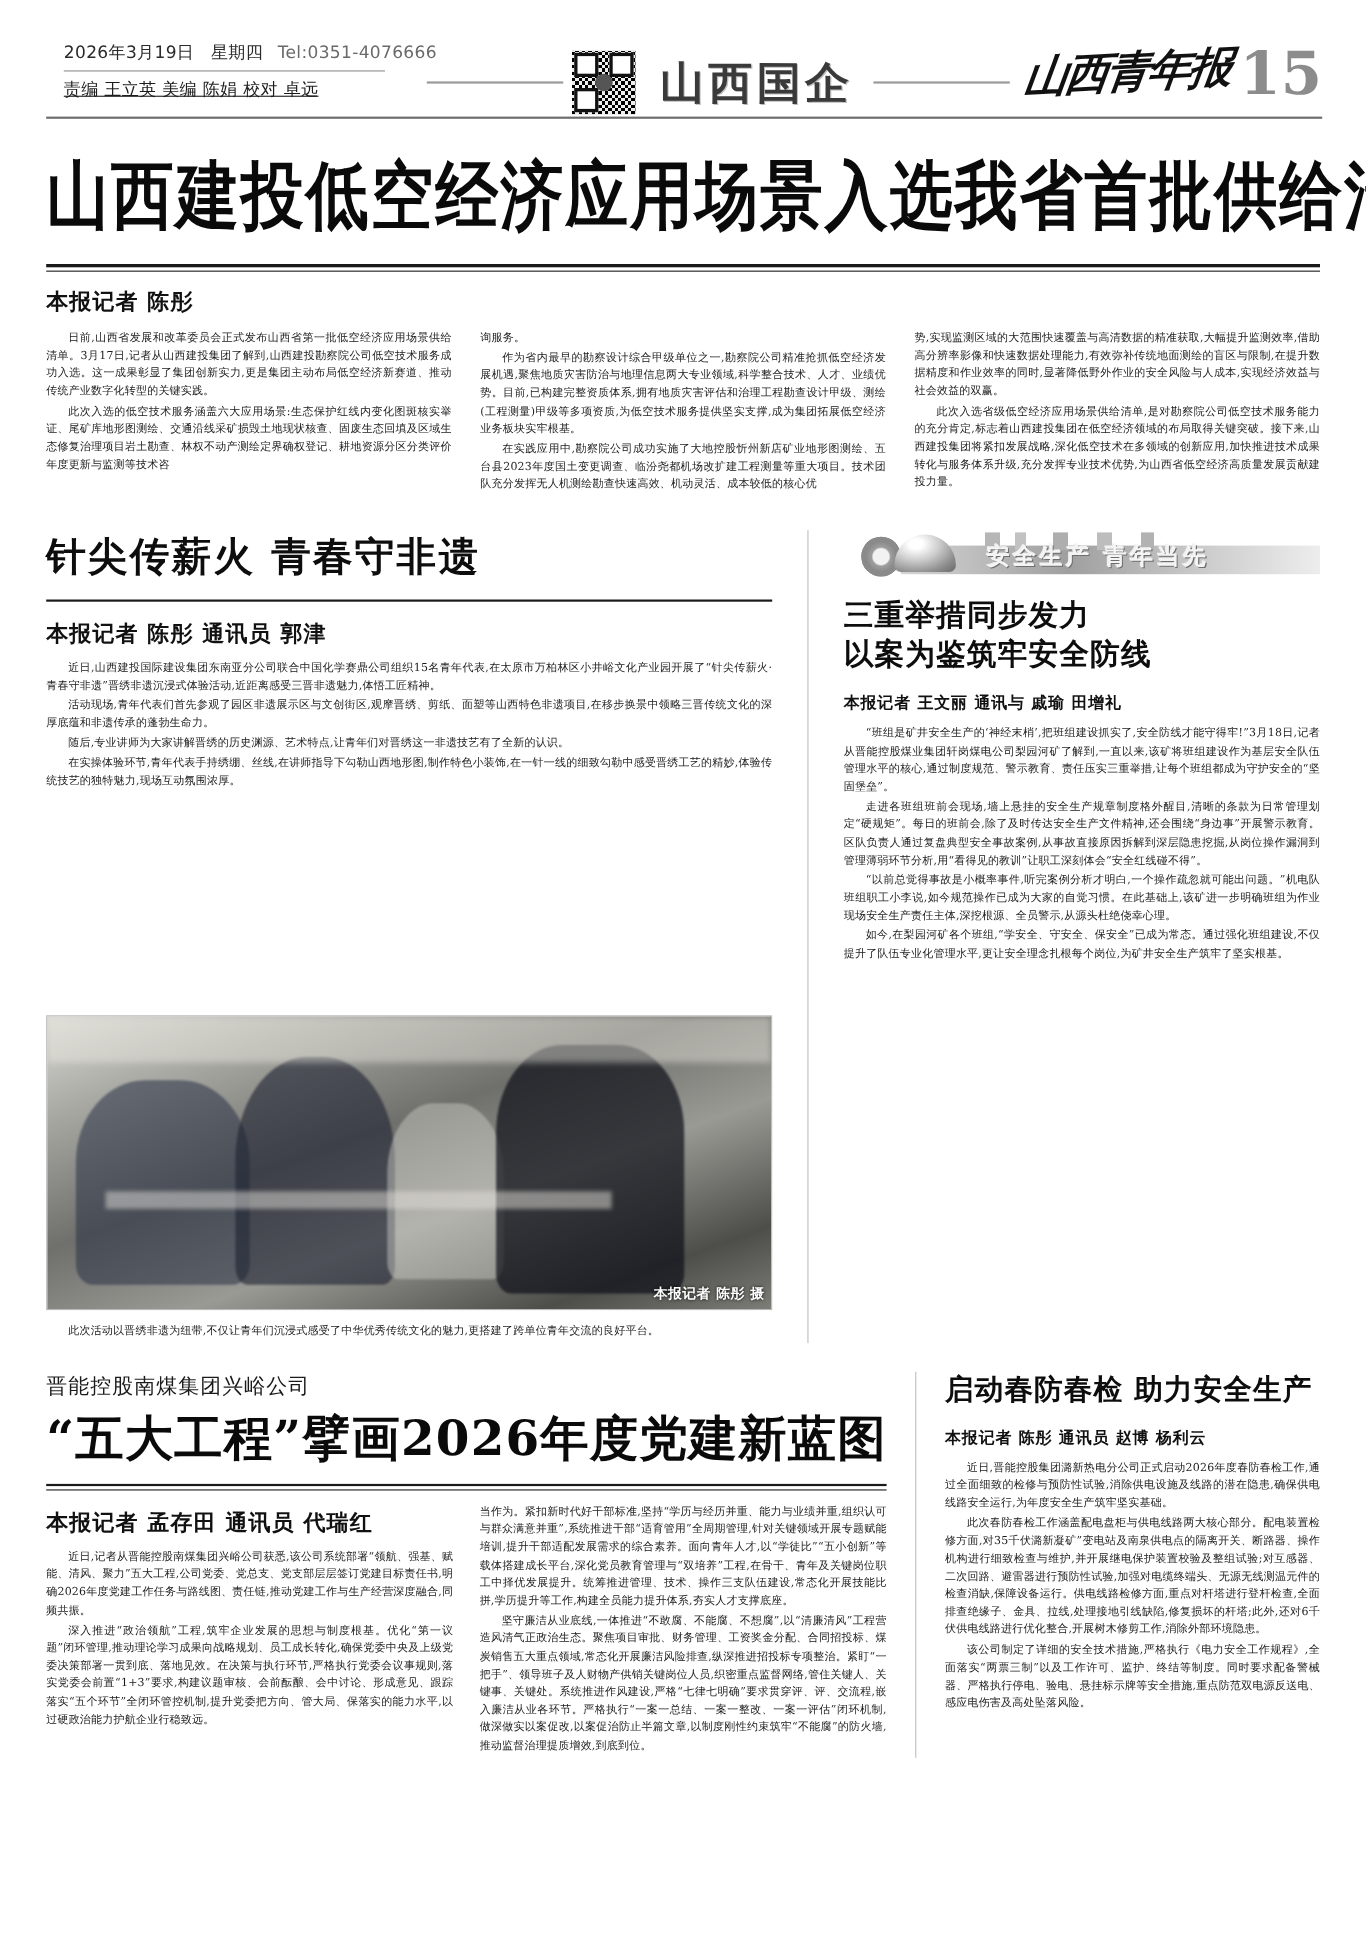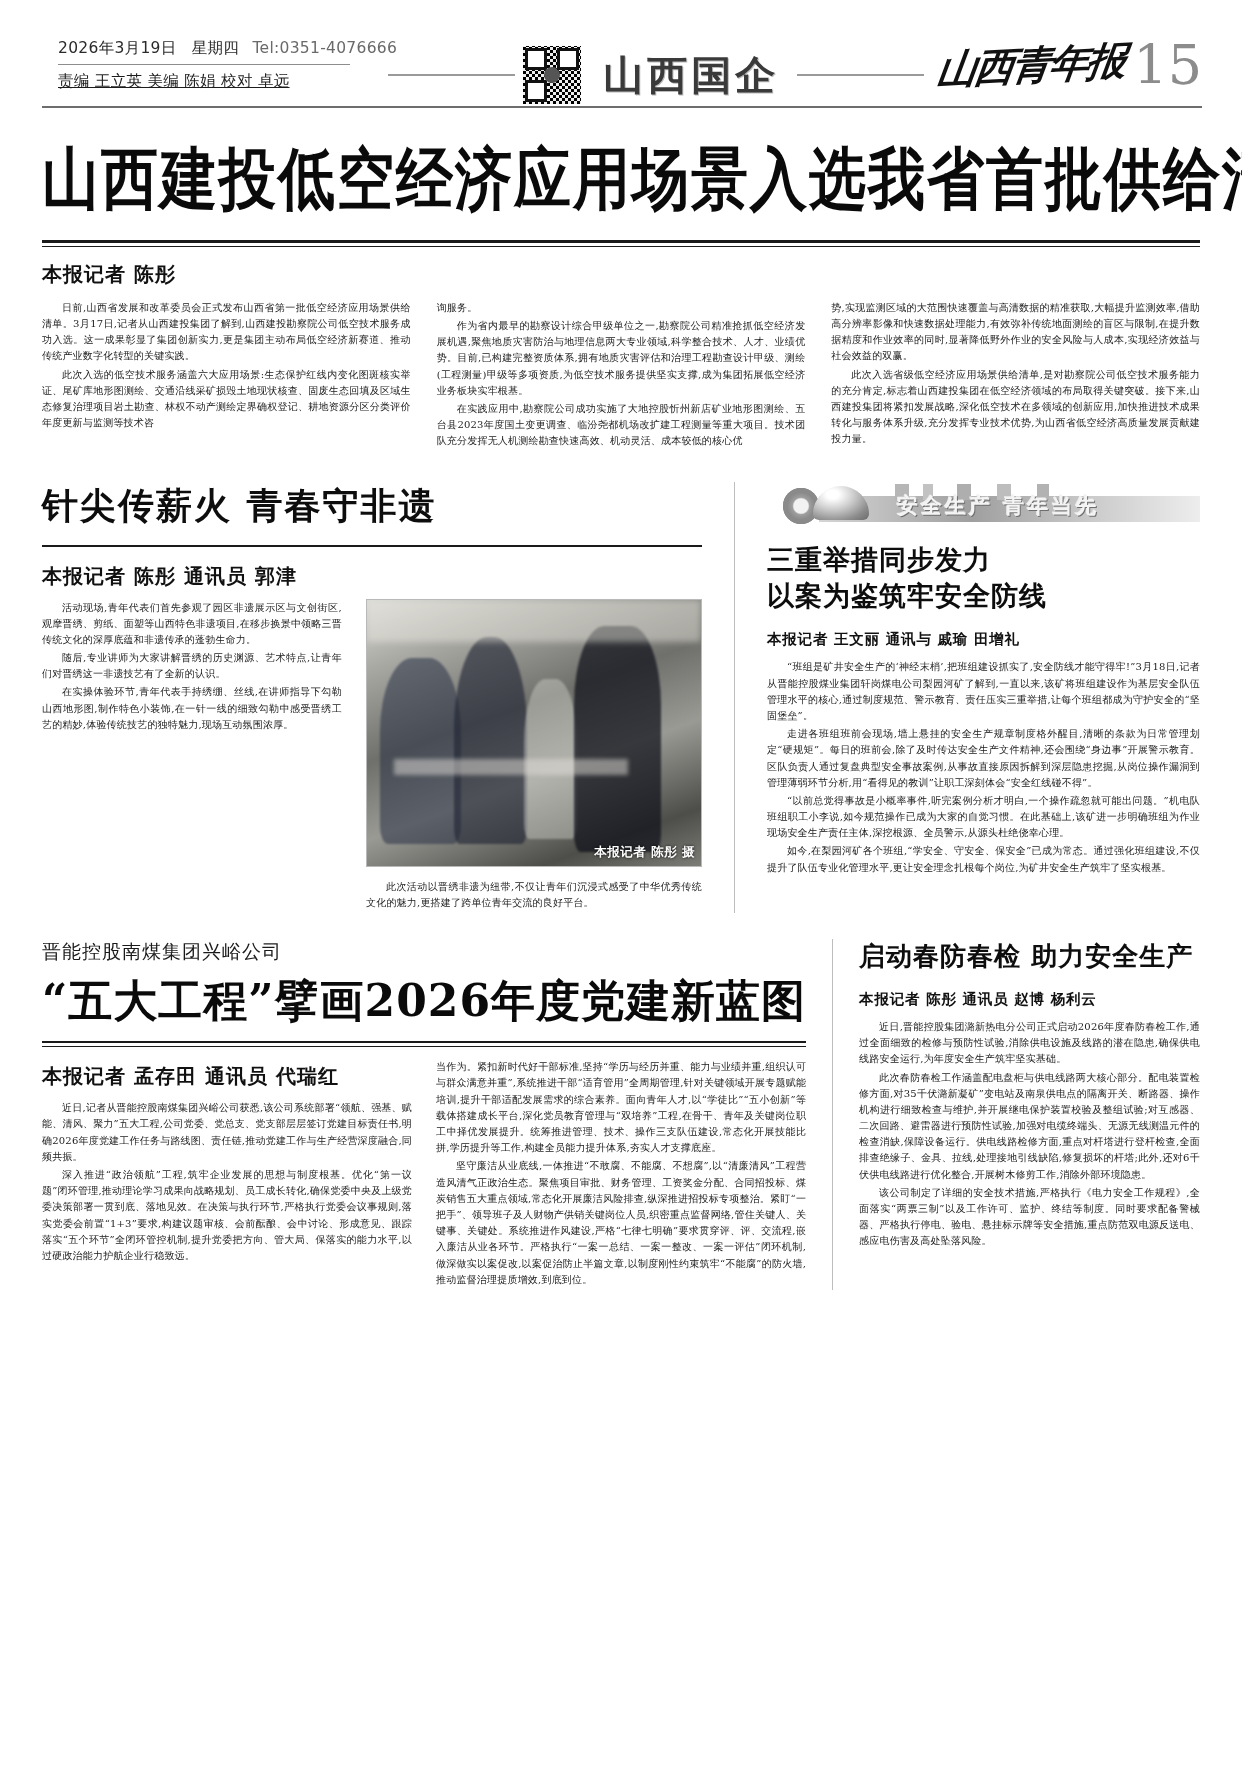--- a/index.html
+++ b/index.html
@@ -32,21 +32,21 @@
   .qr::before{top:2px;left:2px;}
   .qr::after{top:2px;right:2px;}
   .qr-b{position:absolute;bottom:2px;left:2px;width:16px;height:16px;border:3px solid #111;background:#fff;}
   .qr-c{position:absolute;top:50%;left:50%;transform:translate(-50%,-50%);width:16px;height:16px;border-radius:50%;background:#555;}
   .mast-section{font-family:"DejaVu Serif","Liberation Serif",serif;font-weight:bold;
                 font-size:40px;letter-spacing:4px;color:#3a3a3a;padding:0 18px 0 6px;white-space:nowrap;
                 text-shadow:1px 1px 0 #bbb;}
   .mast-right{display:flex;align-items:center;gap:10px;padding-left:14px;}
   .mast-logo{font-family:"DejaVu Serif","Liberation Serif",serif;font-size:40px;font-weight:bold;
              font-style:italic;letter-spacing:-3px;color:#111;transform:skewX(-10deg) rotate(-3deg);white-space:nowrap;}
-  .mast-page{font-family:"DejaVu Serif","Liberation Serif",serif;font-size:54px;font-weight:normal;color:#8c8c8c;line-height:1;}
+  .mast-page{font-family:"DejaVu Serif","Liberation Serif",serif;font-size:54px;font-weight:bold;color:#8c8c8c;line-height:1;}
 
   .mast-botrule{position:absolute;left:42px;right:40px;top:106px;height:2px;background:#6d6d6d;}
 
   
   .lead{padding:30px 42px 0 42px;}
   .lead-headline{
     text-align:center;font-weight:bold;font-size:57px;letter-spacing:2px;
     font-family:"DejaVu Sans","Liberation Sans",sans-serif;
     color:#0a0a0a;line-height:1.12;white-space:nowrap;
     transform:scaleY(1.18);transform-origin:center top;
@@ -163,23 +163,24 @@
       <p class="body">此次入选省级低空经济应用场景供给清单,是对勘察院公司低空技术服务能力的充分肯定,标志着山西建投集团在低空经济领域的布局取得关键突破。接下来,山西建投集团将紧扣发展战略,深化低空技术在多领域的创新应用,加快推进技术成果转化与服务体系升级,充分发挥专业技术优势,为山西省低空经济高质量发展贡献建投力量。</p>
     </div>
   </div>
 
   <div style="display:flex;gap:32px;padding:30px 42px 0 42px;box-sizing:border-box;">
 
     <div style="flex:0 0 660px;">
       <div class="sec2-head" style="font-weight:bold;font-size:36px;letter-spacing:2px;">针尖传薪火  青春守非遗</div>
       <div class="sec2-rule" style="margin-top:14px;"></div>
 
-      <div style="display:flex;gap:24px;margin-top:12px;">
+      <div style="display:flex;gap:24px;margin-top:12px;flex-direction:column;">
         <div style="flex:0 0 300px;">
           <div class="byline" style="margin:4px 0 10px 0;">本报记者 陈彤 通讯员 郭津</div>
+          <p class="body">近日,山西建投国际建设集团东南亚分公司联合中国化学赛鼎公司组织15名青年代表,在太原市万柏林区小井峪文化产业园开展了“针尖传薪火·青春守非遗”晋绣非遗沉浸式体验活动,近距离感受三晋非遗魅力,体悟工匠精神。</p>
           <p class="body">活动现场,青年代表们首先参观了园区非遗展示区与文创街区,观摩晋绣、剪纸、面塑等山西特色非遗项目,在移步换景中领略三晋传统文化的深厚底蕴和非遗传承的蓬勃生命力。</p>
           <p class="body">随后,专业讲师为大家讲解晋绣的历史渊源、艺术特点,让青年们对晋绣这一非遗技艺有了全新的认识。</p>
           <p class="body">在实操体验环节,青年代表手持绣绷、丝线,在讲师指导下勾勒山西地形图,制作特色小装饰,在一针一线的细致勾勒中感受晋绣工艺的精妙,体验传统技艺的独特魅力,现场互动氛围浓厚。</p>
         </div>
 
         <div style="flex:1;margin-top:40px;">
           <div class="photo" style="height:266px;">
             <div class="shape" style="left:4%;top:22%;width:24%;height:70%;border-radius:40% 40% 10% 10%;background:rgba(40,50,70,.55)"></div>
             <div class="shape" style="left:26%;top:14%;width:22%;height:78%;border-radius:45% 45% 8% 8%;background:rgba(30,35,50,.62)"></div>
             <div class="shape" style="left:47%;top:30%;width:16%;height:60%;border-radius:40% 40% 10% 10%;background:rgba(210,210,205,.45)"></div>

